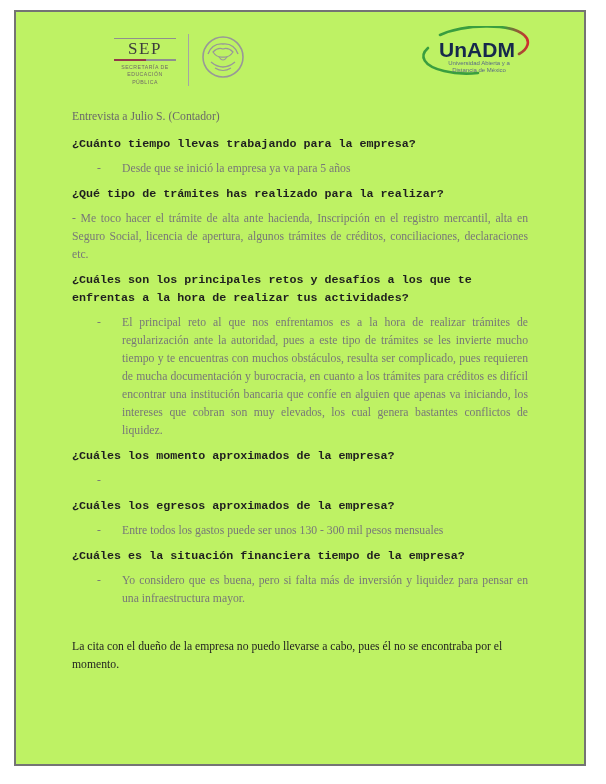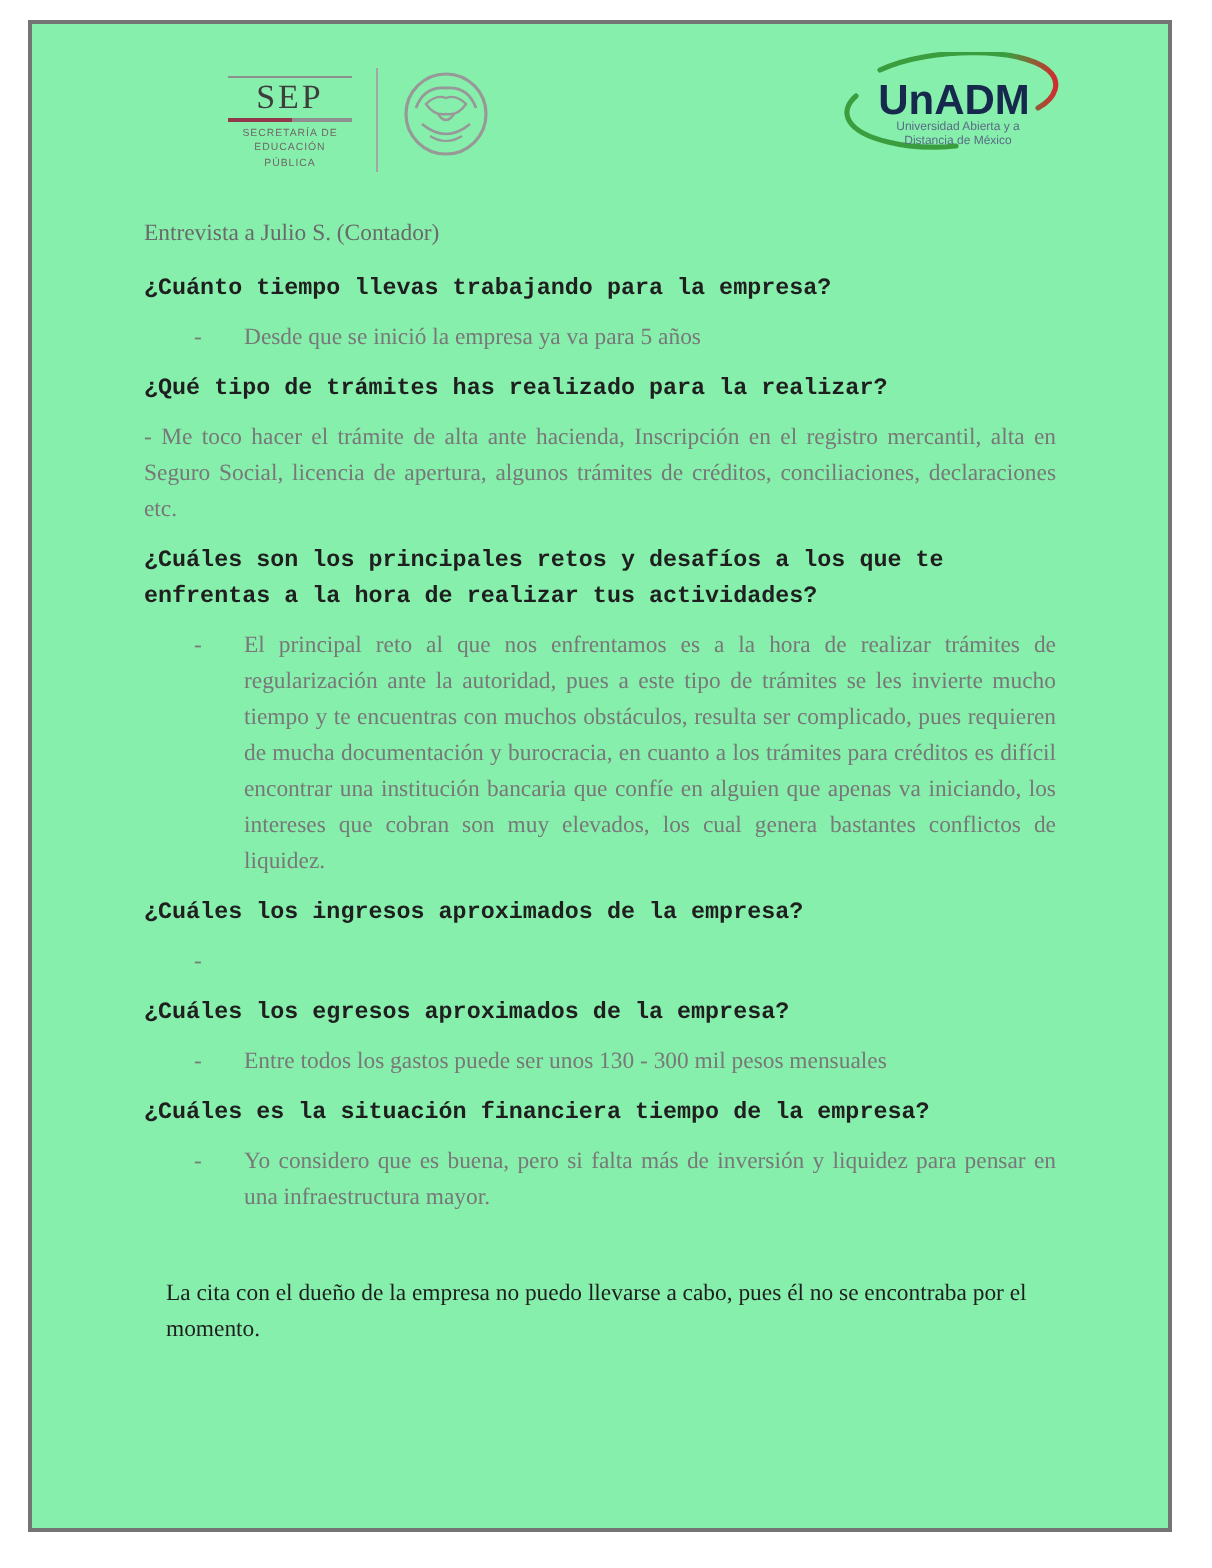--- a/index.html
+++ b/index.html
@@ -2,21 +2,21 @@
 <html><head>
 <meta charset="utf-8">
 <style>
   html,body { margin:0; padding:0; }
   body {
     width:606px; height:784px; position:relative; background:#ffffff;
     font-family:"Liberation Serif", serif; overflow:hidden;
   }
   .sheet {
     position:absolute; left:14px; top:10px; width:572px; height:756px;
-    box-sizing:border-box; border:2px solid #747474; background:#86efac;padding-left:25px;
+    box-sizing:border-box; border:2px solid #747474; background:#bef264;padding-left:25px;
   }
 
   
   .sep-logo { position:absolute; left:98px; top:18px; display:flex; align-items:flex-start; }
   .sep-textblock { width:62px; text-align:center; padding-top:8px; }
   .sep-topline { height:1px; background:#8f8f8f; }
   .sep-acronym { font-size:17px; letter-spacing:1.5px; color:#3d3d3d; line-height:1.15; }
   .sep-bottomline { height:2px; margin:0 0 3px;
     background:linear-gradient(to right,#93374a 0%,#93374a 52%,#8f8f8f 52%,#8f8f8f 100%); }
   .sep-sub { font-size:5.2px; letter-spacing:0.5px; color:#6f6866; line-height:1.45;
@@ -30,21 +30,21 @@
   .content {
     position:absolute; left:56px; top:80px; width:456px;
     font-size:11.7px; line-height:18px; color:#787878;
   }
   .doc-title { margin:16px 0 9px; color:#6a6a6a; }
   .question  { margin:0 0 7px; color:#1f1f1f; font-weight:bold;font-family:Liberation Mono, monospace; }
   .answer-flush { margin:0 0 7px; text-align:justify; }
   .bullet { display:flex; margin:0 0 7px; padding-left:25px; }
   .bullet .dash { flex:none; width:25px; }
   .bullet .text { flex:1; text-align:justify; }
-  .closing { margin:30px 11px 0; color:#1f1f1f; }
+  .closing { margin:30px 0 0; color:#1f1f1f; }
 </style>
 </head>
 <body>
 
 <div class="sheet">
 
   <div class="sep-logo">
     <div class="sep-textblock">
       <div class="sep-topline"></div>
       <div class="sep-acronym">SEP</div>
@@ -90,21 +90,21 @@
 
     <p class="question">¿Qué tipo de trámites has realizado para la realizar?</p>
     <p class="answer-flush">- Me toco hacer el trámite de alta ante hacienda, Inscripción en el registro mercantil, alta en Seguro Social, licencia de apertura, algunos trámites de créditos, conciliaciones, declaraciones etc.</p>
 
     <p class="question">¿Cuáles son los principales retos y desafíos a los que te enfrentas a la hora de realizar tus actividades?</p>
     <div class="bullet">
       <span class="dash">-</span>
       <span class="text">El principal reto al que nos enfrentamos es a la hora de realizar trámites de regularización ante la autoridad, pues a este tipo de trámites se les invierte mucho tiempo y te encuentras con muchos obstáculos, resulta ser complicado, pues requieren de mucha documentación y burocracia, en cuanto a los trámites para créditos es difícil encontrar una institución bancaria que confíe en alguien que apenas va iniciando, los intereses que cobran son muy elevados, los cual genera bastantes conflictos de liquidez.</span>
     </div>
 
-    <p class="question">¿Cuáles los ingresos aproximados de la empresa?</p>
+    <p class="question">¿Cuáles los momento aproximados de la empresa?</p>
     <div class="bullet">
       <span class="dash">-</span>
     </div>
 
     <p class="question">¿Cuáles los egresos aproximados de la empresa?</p>
     <div class="bullet">
       <span class="dash">-</span>
       <span class="text">Entre todos los gastos puede ser unos 130  - 300 mil pesos mensuales</span>
     </div>
 

